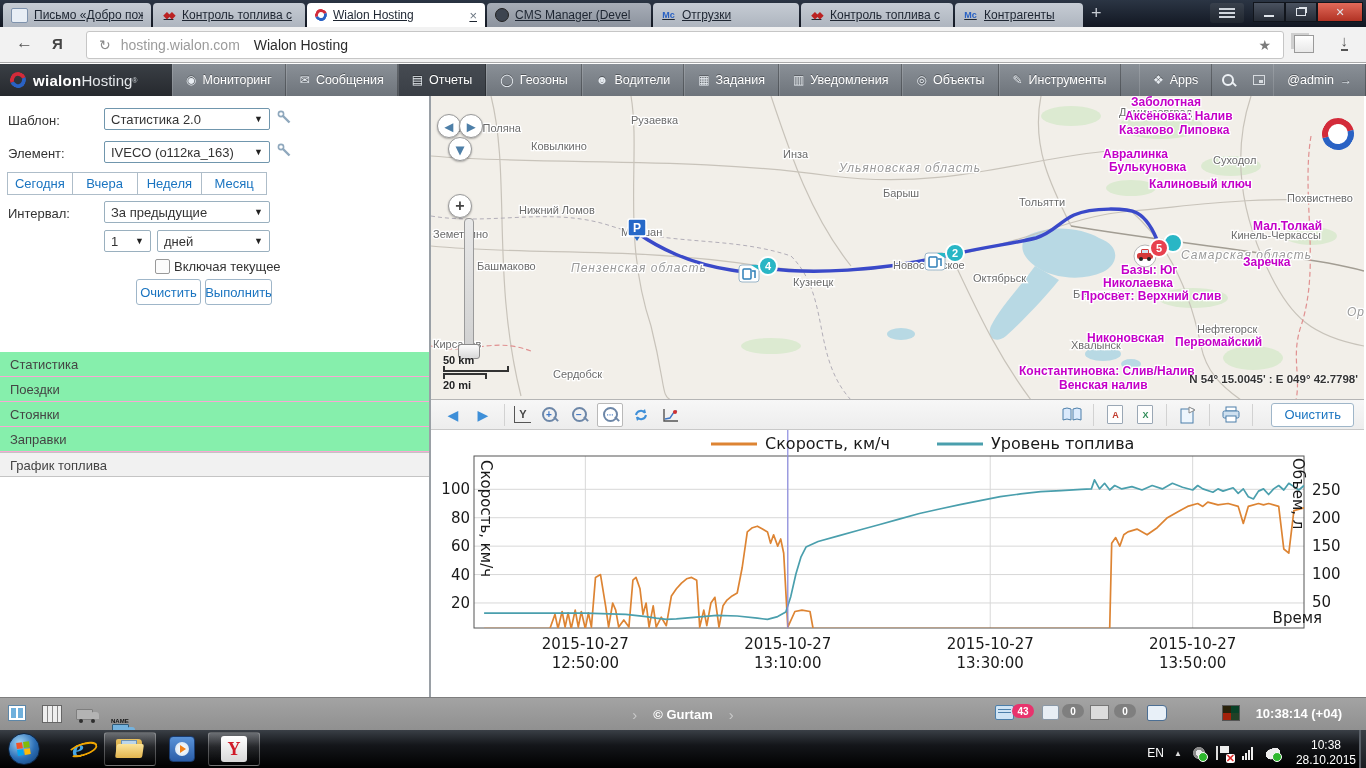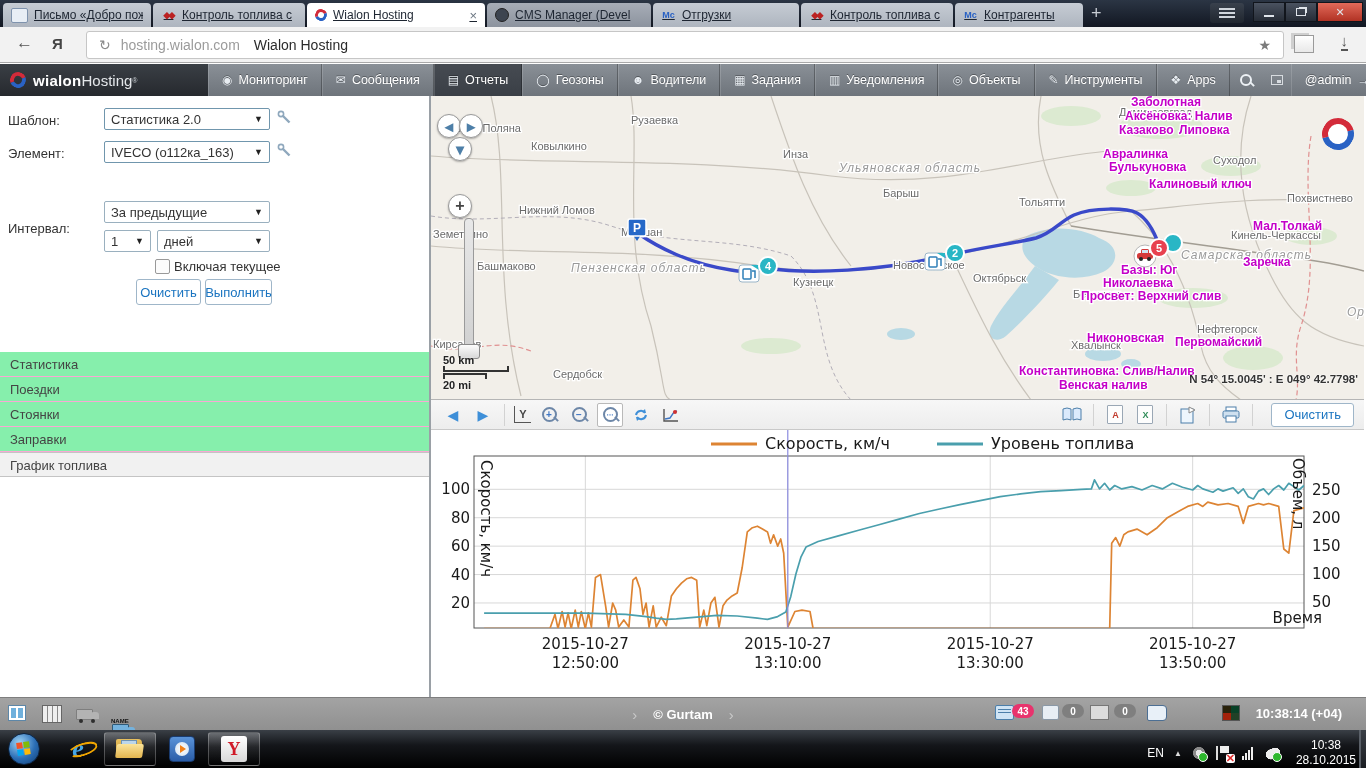--- a/index.html
+++ b/index.html
@@ -40,21 +40,21 @@
   #reload-icon{margin:0 10px 0 12px;color:#8a8a8a;font-size:14px;}
   #url-host{color:#9b9b9b;}
   #url-title{color:#2b2b2b;margin-left:14px;}
   #url-star{margin-left:auto;margin-right:12px;color:#7b7b7b;font-size:14px;}
   #ext-icon{right:52px;top:8px;width:18px;height:16px;border:1px solid #9a9a9a;background:
     linear-gradient(#fff,#e8e8e8);box-shadow:-4px -3px 0 -1px #cfcfcf;}
   #dl-icon{right:18px;top:6px;color:#555;font-size:15px;border-bottom:2px solid #555;line-height:16px;}
 
   
   #appheader{left:0;top:64px;width:1366px;height:32px;background:linear-gradient(#8a9097,#6e747b);display:flex;}
-  #logo{width:208px;height:32px;background:linear-gradient(#3a3f45,#26292e);display:flex;align-items:center;padding-left:10px;box-sizing:border-box;flex:none;}
+  #logo{width:172px;height:32px;background:linear-gradient(#3a3f45,#26292e);display:flex;align-items:center;padding-left:10px;box-sizing:border-box;flex:none;}
   #logo-swirl{width:16px;height:16px;border-radius:50%;border:4px solid;border-color:#d32b3a #2a62c4 #2a62c4 #d32b3a;box-sizing:border-box;transform:rotate(25deg);margin-right:7px;}
   #logo b{color:#fff;font-size:15px;letter-spacing:.3px;}
   #logo span{color:#e4e7ea;font-size:15px;font-weight:300;}
   #logo sup{color:#cdd2d7;font-size:7px;}
   .navbtn{height:32px;display:flex;align-items:center;gap:6px;padding:0 13px;color:#fff;font-size:12.5px;
     border-right:1px solid rgba(0,0,0,.28);border-left:1px solid rgba(255,255,255,.14);
     text-shadow:0 -1px 0 rgba(0,0,0,.35);white-space:nowrap;}
   .navbtn.active{background:linear-gradient(#464b52,#3a3f46);}
   .navbtn .glyph{font-size:12px;color:#e8edf2;}
   #hdr-right{margin-left:auto;display:flex;align-items:center;}
@@ -319,22 +319,28 @@
       <span class="sb-label" style="top:50px">Элемент:</span>
       <div class="dd" style="left:104px;top:45px;width:166px">
         <span>IVECO (о112ка_163)</span>
           <span class="arr">▼</span>
       </div>
       <svg class="wrench" style="left:277px;top:47px" viewBox="0 0 15 15">
           <circle cx="4" cy="4" r="2.6" fill="none" stroke="#8fa8bd" stroke-width="1.6"></circle>
           <line x1="5.5" y1="5.5" x2="12.5" y2="12.5" stroke="#8fa8bd" stroke-width="2.4"></line>
         </svg>
 
-
-      <span class="sb-label" style="top:125px">Интервал:</span>
+      <div id="quick-ranges">
+          <div class="rangebtn">Сегодня</div>
+          <div class="rangebtn">Вчера</div>
+          <div class="rangebtn">Неделя</div>
+          <div class="rangebtn">Месяц</div>
+        </div>
+
+      <span class="sb-label" style="top:110px">Интервал:</span>
       <div class="dd" style="left:104px;top:105px;width:166px;border-color:#9ab0bf">
         <span>За предыдущие</span>
           <span class="arr">▼</span>
       </div>
       <div class="dd" style="left:104px;top:134px;width:47px;border-color:#9ab0bf">
         <span>1</span>
           <span class="arr">▼</span>
       </div>
       <div class="dd" style="left:157px;top:134px;width:113px;border-color:#9ab0bf">
         <span>дней</span>

